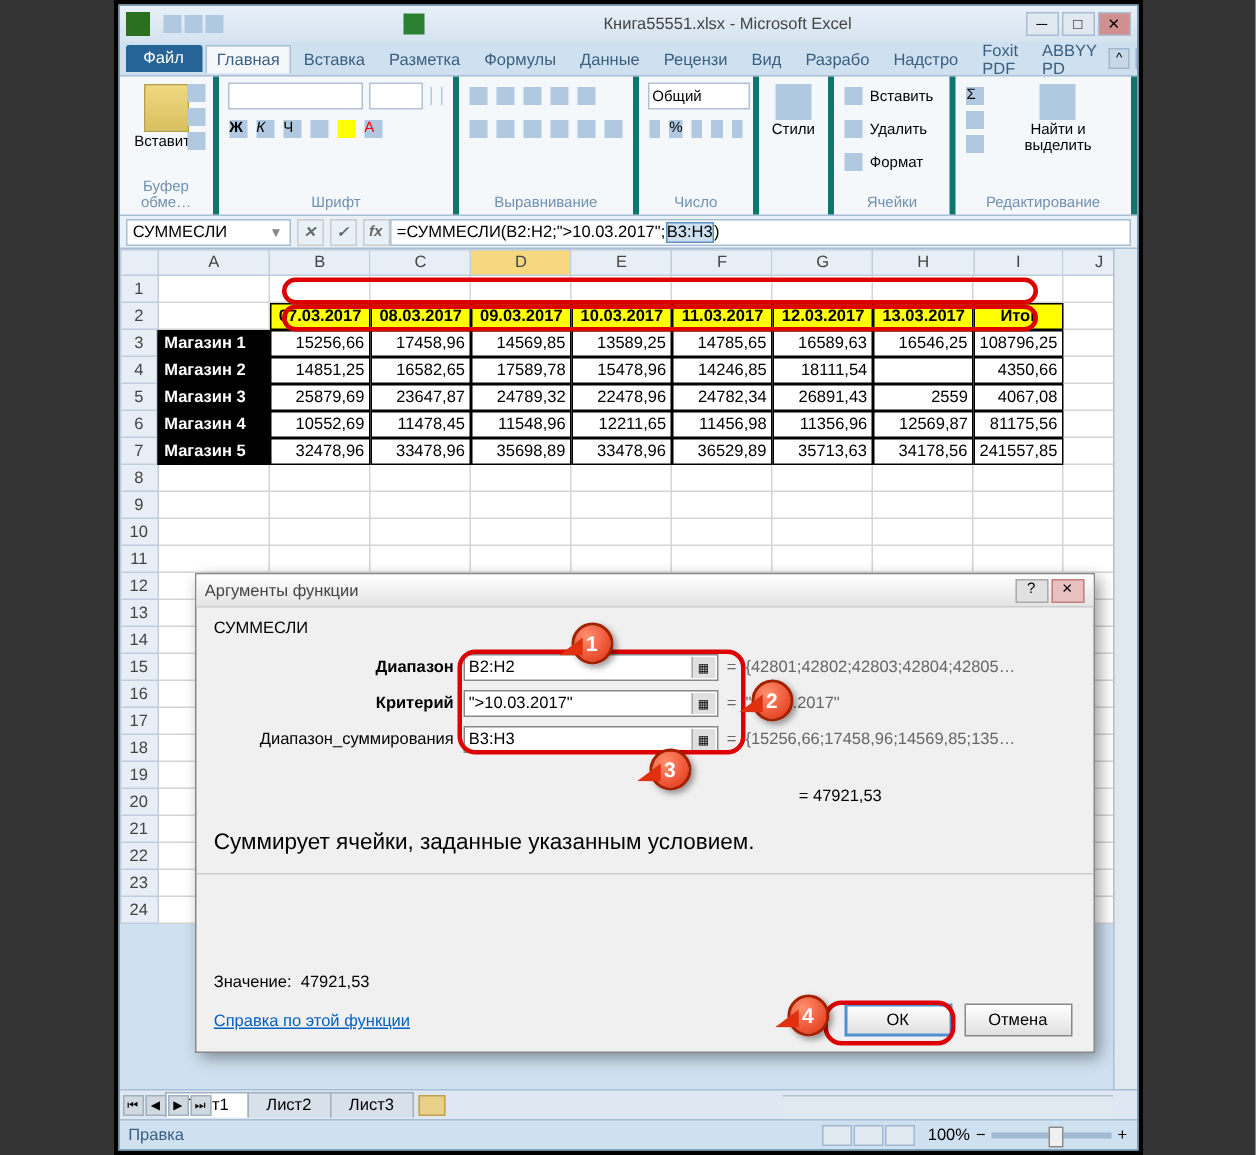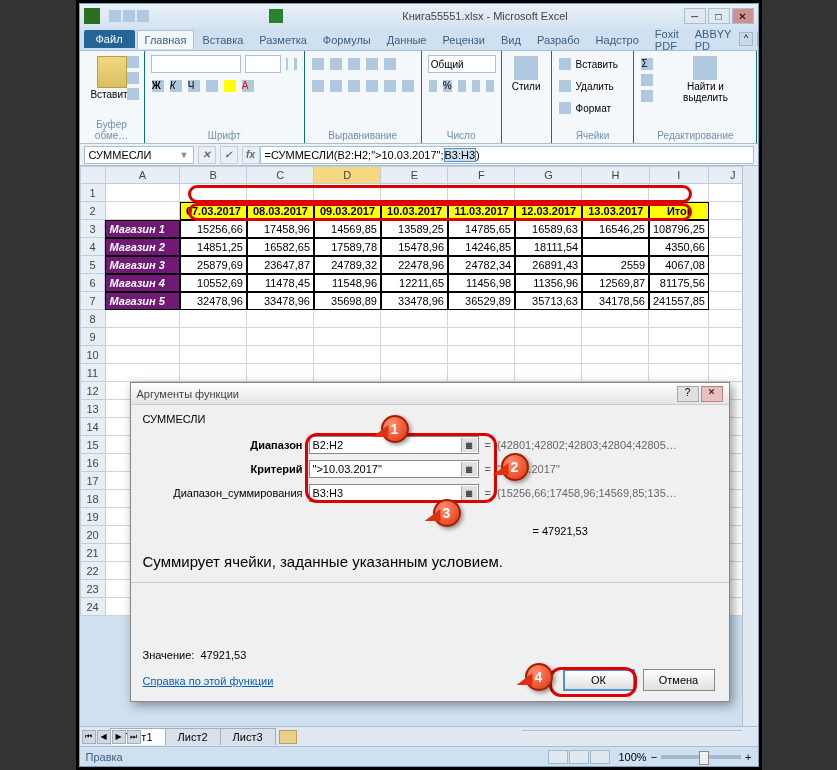--- a/index.html
+++ b/index.html
@@ -19,21 +19,21 @@
 
 .ribbon-tabs { height: 22px; display: flex; align-items: center; padding-left: 4px; font-size: 11px; position: relative; }
 .file-tab { background: #266498; color: #fff; padding: 3px 12px; border-radius: 2px 2px 0 0; margin-right: 2px; }
 .tab { padding: 3px 7px; color: #3a5f80; border: 1px solid transparent; border-bottom: none; }
 .tab.active { background: #f5f8fb; border-color: #a8bed4; }
 .ribbon-help { margin-left: auto; display:flex; gap:4px; padding-right:6px; }
 .ribbon-help span { width:14px; height:14px; background:#c8d8e8; border:1px solid #a0b8d0; display:inline-block; font-size:9px; text-align:center; }
 
 
 .ribbon { height: 94px; background: #f5f8fb; border-top: 1px solid #a8bed4; border-bottom: 1px solid #a8bed4; display: flex; font-size: 10px; }
-.ribbon-group { border-right: 1px solid #0f766e; padding: 2px 6px; display: flex; flex-direction: column; position: relative; }
+.ribbon-group { border-right: 4px solid #0f766e; padding: 2px 6px; display: flex; flex-direction: column; position: relative; }
 .ribbon-group-label { position: absolute; bottom: 2px; left: 0; right: 0; text-align: center; color: #7090b0; font-size: 10px; }
 .ribbon-row { display: flex; gap: 4px; align-items: center; height: 22px; }
 .ribbon-big { display: flex; flex-direction: column; align-items: center; justify-content: center; padding: 2px 4px; }
 .ribbon-icon { width: 16px; height: 16px; background: #b0c8e0; display: inline-block; margin: 1px; }
 .ribbon-icon.big { width: 24px; height: 24px; }
 .ribbon-icon.paste { width: 30px; height: 32px; background: linear-gradient(#f0d880,#d8c060); border:1px solid #b8a040; }
 .font-select { width: 90px; height: 18px; border: 1px solid #b0c0d0; background: #fff; font-size: 10px; padding: 0 2px; }
 .size-select { width: 36px; height: 18px; border: 1px solid #b0c0d0; background: #fff; font-size: 10px; padding: 0 2px; }
 .ribbon-icon.small { width: 12px; height: 12px; }
 
@@ -56,21 +56,21 @@
 .colh.I { width: 64px; }
 .colh.J { width: 52px; }
 .row { display: flex; height: 18px; }
 .rowh { width: 28px; background: #e8eef5; border: 1px solid #c0cddc; border-top: none; text-align: center; font-size: 11px; color: #444; display:flex; align-items:center; justify-content:center; }
 .cell { border: 1px solid #d4d4d4; border-top: none; border-left: none; font-size: 11px; padding: 0 3px; display:flex; align-items:center; justify-content:flex-end; }
 .cell.A { width: 80px; justify-content:flex-start; }
 .cell.std { width: 72px; }
 .cell.I { width: 64px; }
 .cell.J { width: 52px; }
 .cell.hdr { background: #ffff00; font-weight: bold; justify-content:center; border:1px solid #000; }
-.cell.shop { background: #701a75; color: #fff; font-weight: bold; justify-content:flex-start; border:1px solid #000;font-style:italic; }
+.cell.shop { background: #000000; color: #fff; font-weight: bold; justify-content:flex-start; border:1px solid #000; }
 .cell.data { border:1px solid #000; }
 .cell.itog-h { background:#ffff00; font-weight:bold; justify-content:center; border:1px solid #000; }
 .cell.itog { border:1px solid #000; }
 
 
 .red-box { position: absolute; border: 3px solid #d00; border-radius: 12px; pointer-events: none; z-index: 5; }
 .callout { position: absolute; width: 28px; height: 28px; border-radius: 50%; background: radial-gradient(circle at 35% 30%, #ff9070, #e03010); border: 2px solid #a02000; color: #fff; font-weight: bold; display: flex; align-items: center; justify-content: center; font-size: 14px; z-index: 50; box-shadow: 2px 2px 4px rgba(0,0,0,.4); }
 .callout::before { content:""; position:absolute; width:16px; height:12px; background:#e03010; left:-10px; bottom:4px; clip-path: polygon(0 100%, 100% 0, 100% 100%); }
 
 

